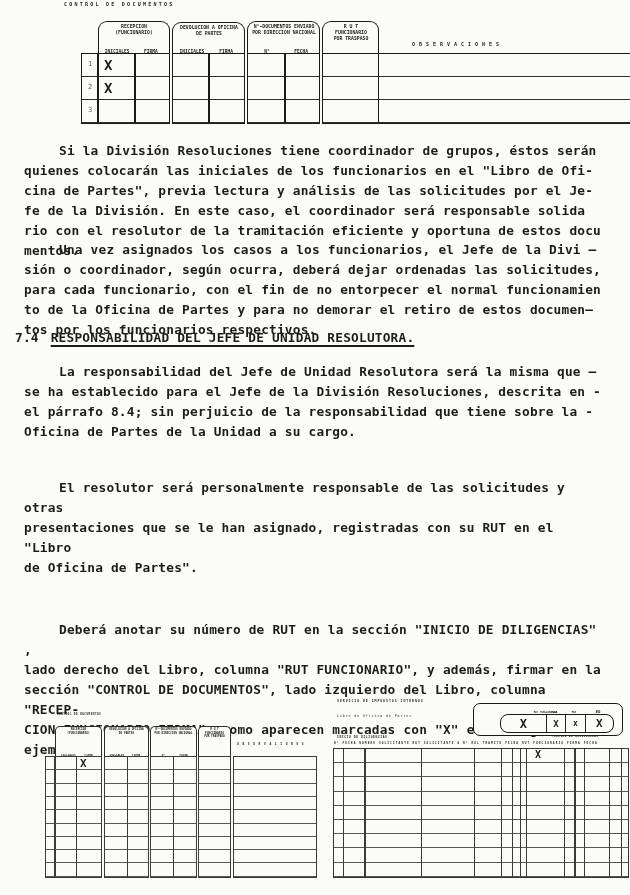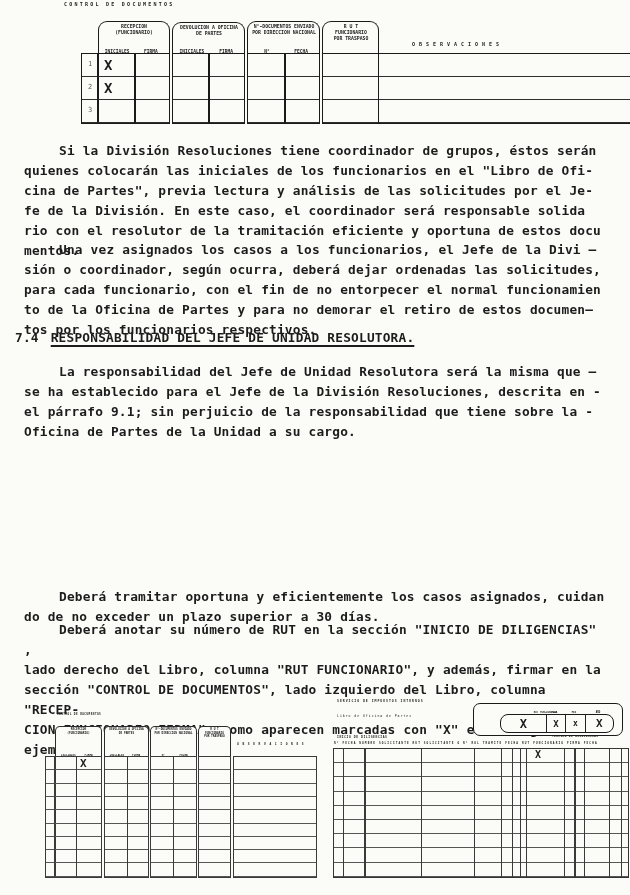--- a/index.html
+++ b/index.html
@@ -120,25 +120,26 @@
 sión o coordinador, según ocurra, deberá  dejar ordenadas las solicitudes,
 para cada funcionario, con el fin de no entorpecer el normal funcionamien
 to de la Oficina de Partes y para no demorar el retiro de estos documen—
 tos por los funcionarios respectivos.</div>
 
   <div class="sec" style="top:330px">
     <span>7.4</span><span class="st">RESPONSABILIDAD DEL JEFE DE UNIDAD RESOLUTORA.</span>
   </div>
   <div class="para" style="top:349px">La responsabilidad del Jefe de Unidad Resolutora será la misma que —
 se ha establecido para el Jefe de la División Resoluciones, descrita en -
-el párrafo 9.1; sin perjuicio de la responsabilidad que tiene sobre la  -
+el párrafo 8.4; sin perjuicio de la responsabilidad que tiene sobre la  -
 Oficina de Partes de la Unidad a su cargo.</div>
 
-  <div class="para" style="top:574px">Deberá tramitar  oportuna y eficientemente los casos asignados, cuidan
-do de no exceder un plazo superior a 30 días.</div>
+  <div class="para" style="top:465px">El resolutor será personalmente responsable de las solicitudes y otras
+presentaciones que se le han asignado, registradas con su RUT en el "Libro
+de Oficina de Partes".</div>
   <div class="para" style="top:607px">Deberá anotar su número de RUT en la sección "INICIO DE DILIGENCIAS" ,
 lado derecho del Libro, columna "RUT FUNCIONARIO", y además, firmar en  la
 sección "CONTROL DE DOCUMENTOS", lado izquierdo del Libro, columna "RECEP-
 CION FUNCIONARIO=FIRMA", como aparecen marcadas con "X" en el siguiente  -
 ejemplo :</div>
 
   <div>
     <div class="tl" style="left:57px;top:712px;transform:scale(.28);letter-spacing:1.5px">CONTROL DE DOCUMENTOS</div>
 
     <div class="mtab" style="left:55px;top:726px;width:45px;height:30px">

